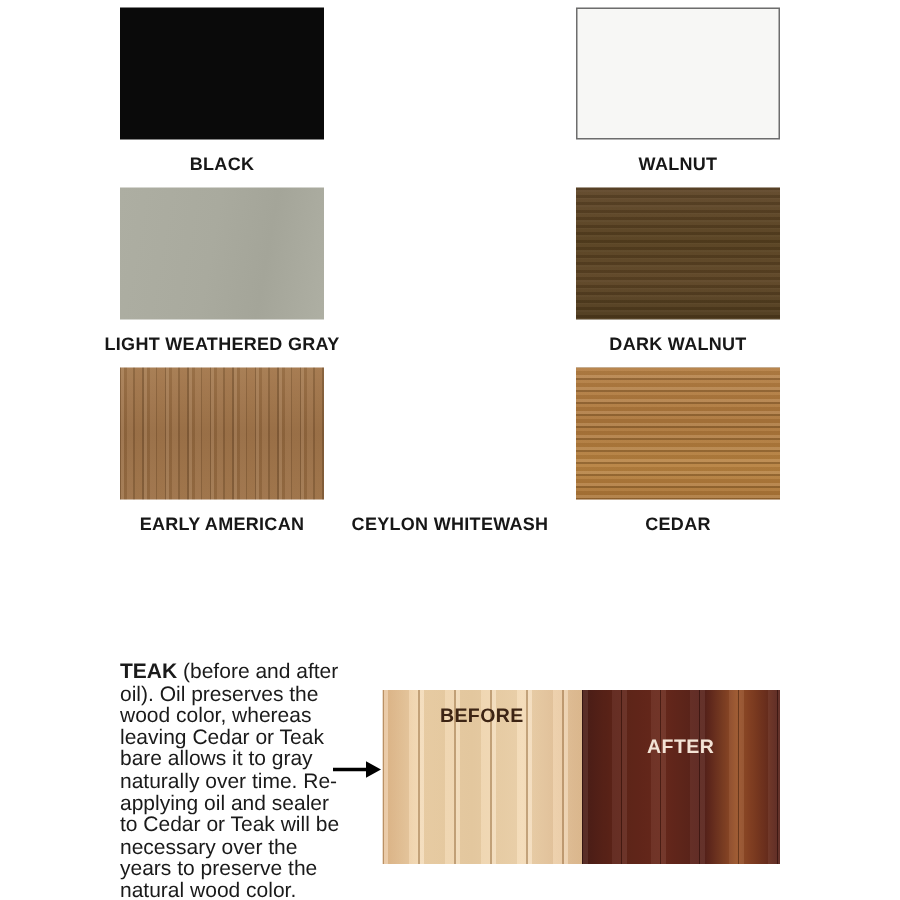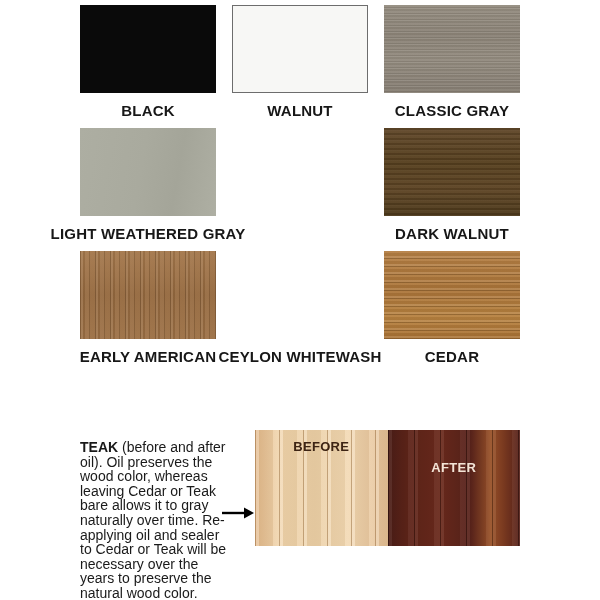--- a/index.html
+++ b/index.html
@@ -28,21 +28,21 @@
     flex-direction:column;
     align-items:center;
   }
   .swatch{
     width:136px;
     height:88px;
     box-sizing:border-box;
   }
   .caption{
     margin-top:9px;
-    font-size:15px;
+    font-size:12px;
     font-weight:bold;
     letter-spacing:.2px;
     color:#171717;
     text-align:center;
     white-space:nowrap;
   }
 
   
   .sw-black{background:#0a0a0a;}
   .sw-white{background:#f7f7f5;border:1px solid #6d6d6d;}
@@ -124,21 +124,21 @@
 
   .arrow{
     position:absolute;
     left:222px; top:507px;
     width:32px; height:12px;
   }
 
   
   .photo{
     position:absolute;
-    left:255px; top:430px;
+    left:255px; top:460px;
     width:265px; height:116px;
     display:flex;
     overflow:hidden;
   }
   .half{
     position:relative;
     height:100%;
     flex:1 1 50%;
   }
   .half-before{
@@ -177,24 +177,20 @@
 
   <div class="row">
     <div class="cell">
       <div class="swatch sw-black"></div>
       <div class="caption">BLACK</div>
     </div>
     <div class="cell">
       <div class="swatch sw-white"></div>
       <div class="caption">WALNUT</div>
     </div>
-    <div class="cell">
-      <div class="swatch sw-classicgray"></div>
-      <div class="caption">CLASSIC GRAY</div>
-    </div>
   </div>
 
   <div class="row">
     <div class="cell">
       <div class="swatch sw-lightgray"></div>
       <div class="caption">LIGHT WEATHERED GRAY</div>
     </div>
     <div class="cell">
       <div class="swatch sw-darkwalnut"></div>
       <div class="caption">DARK WALNUT</div>

